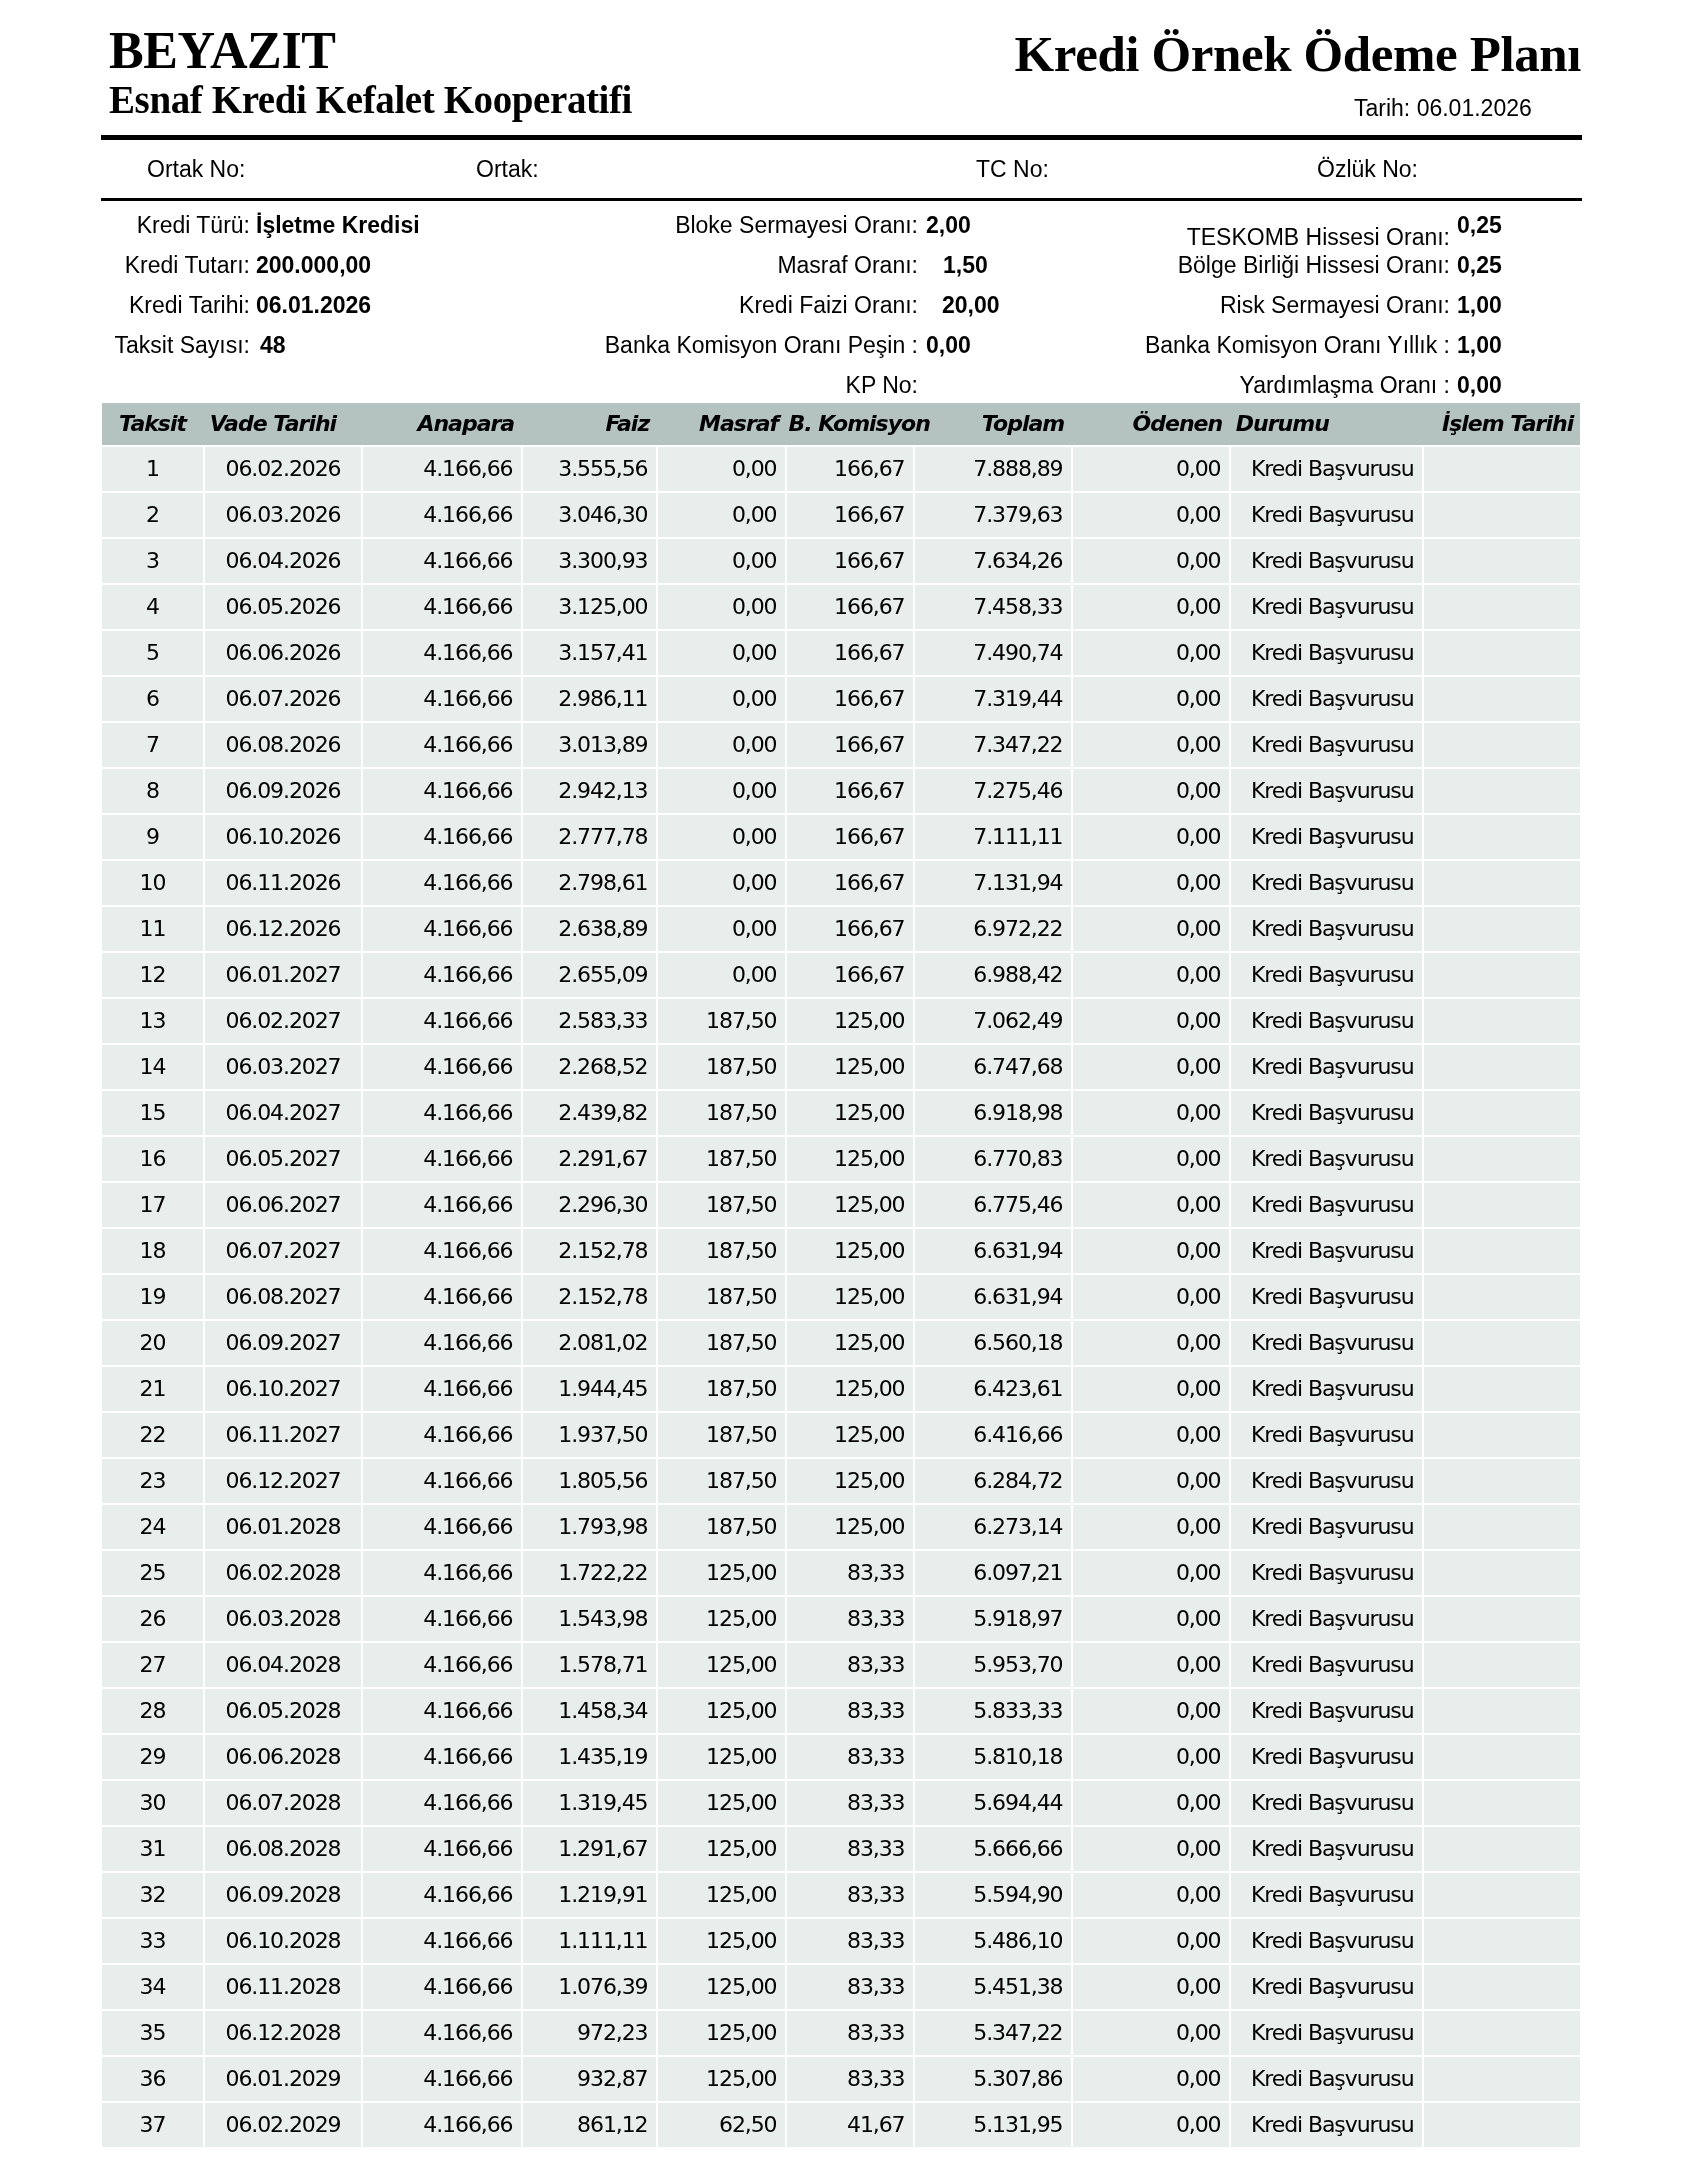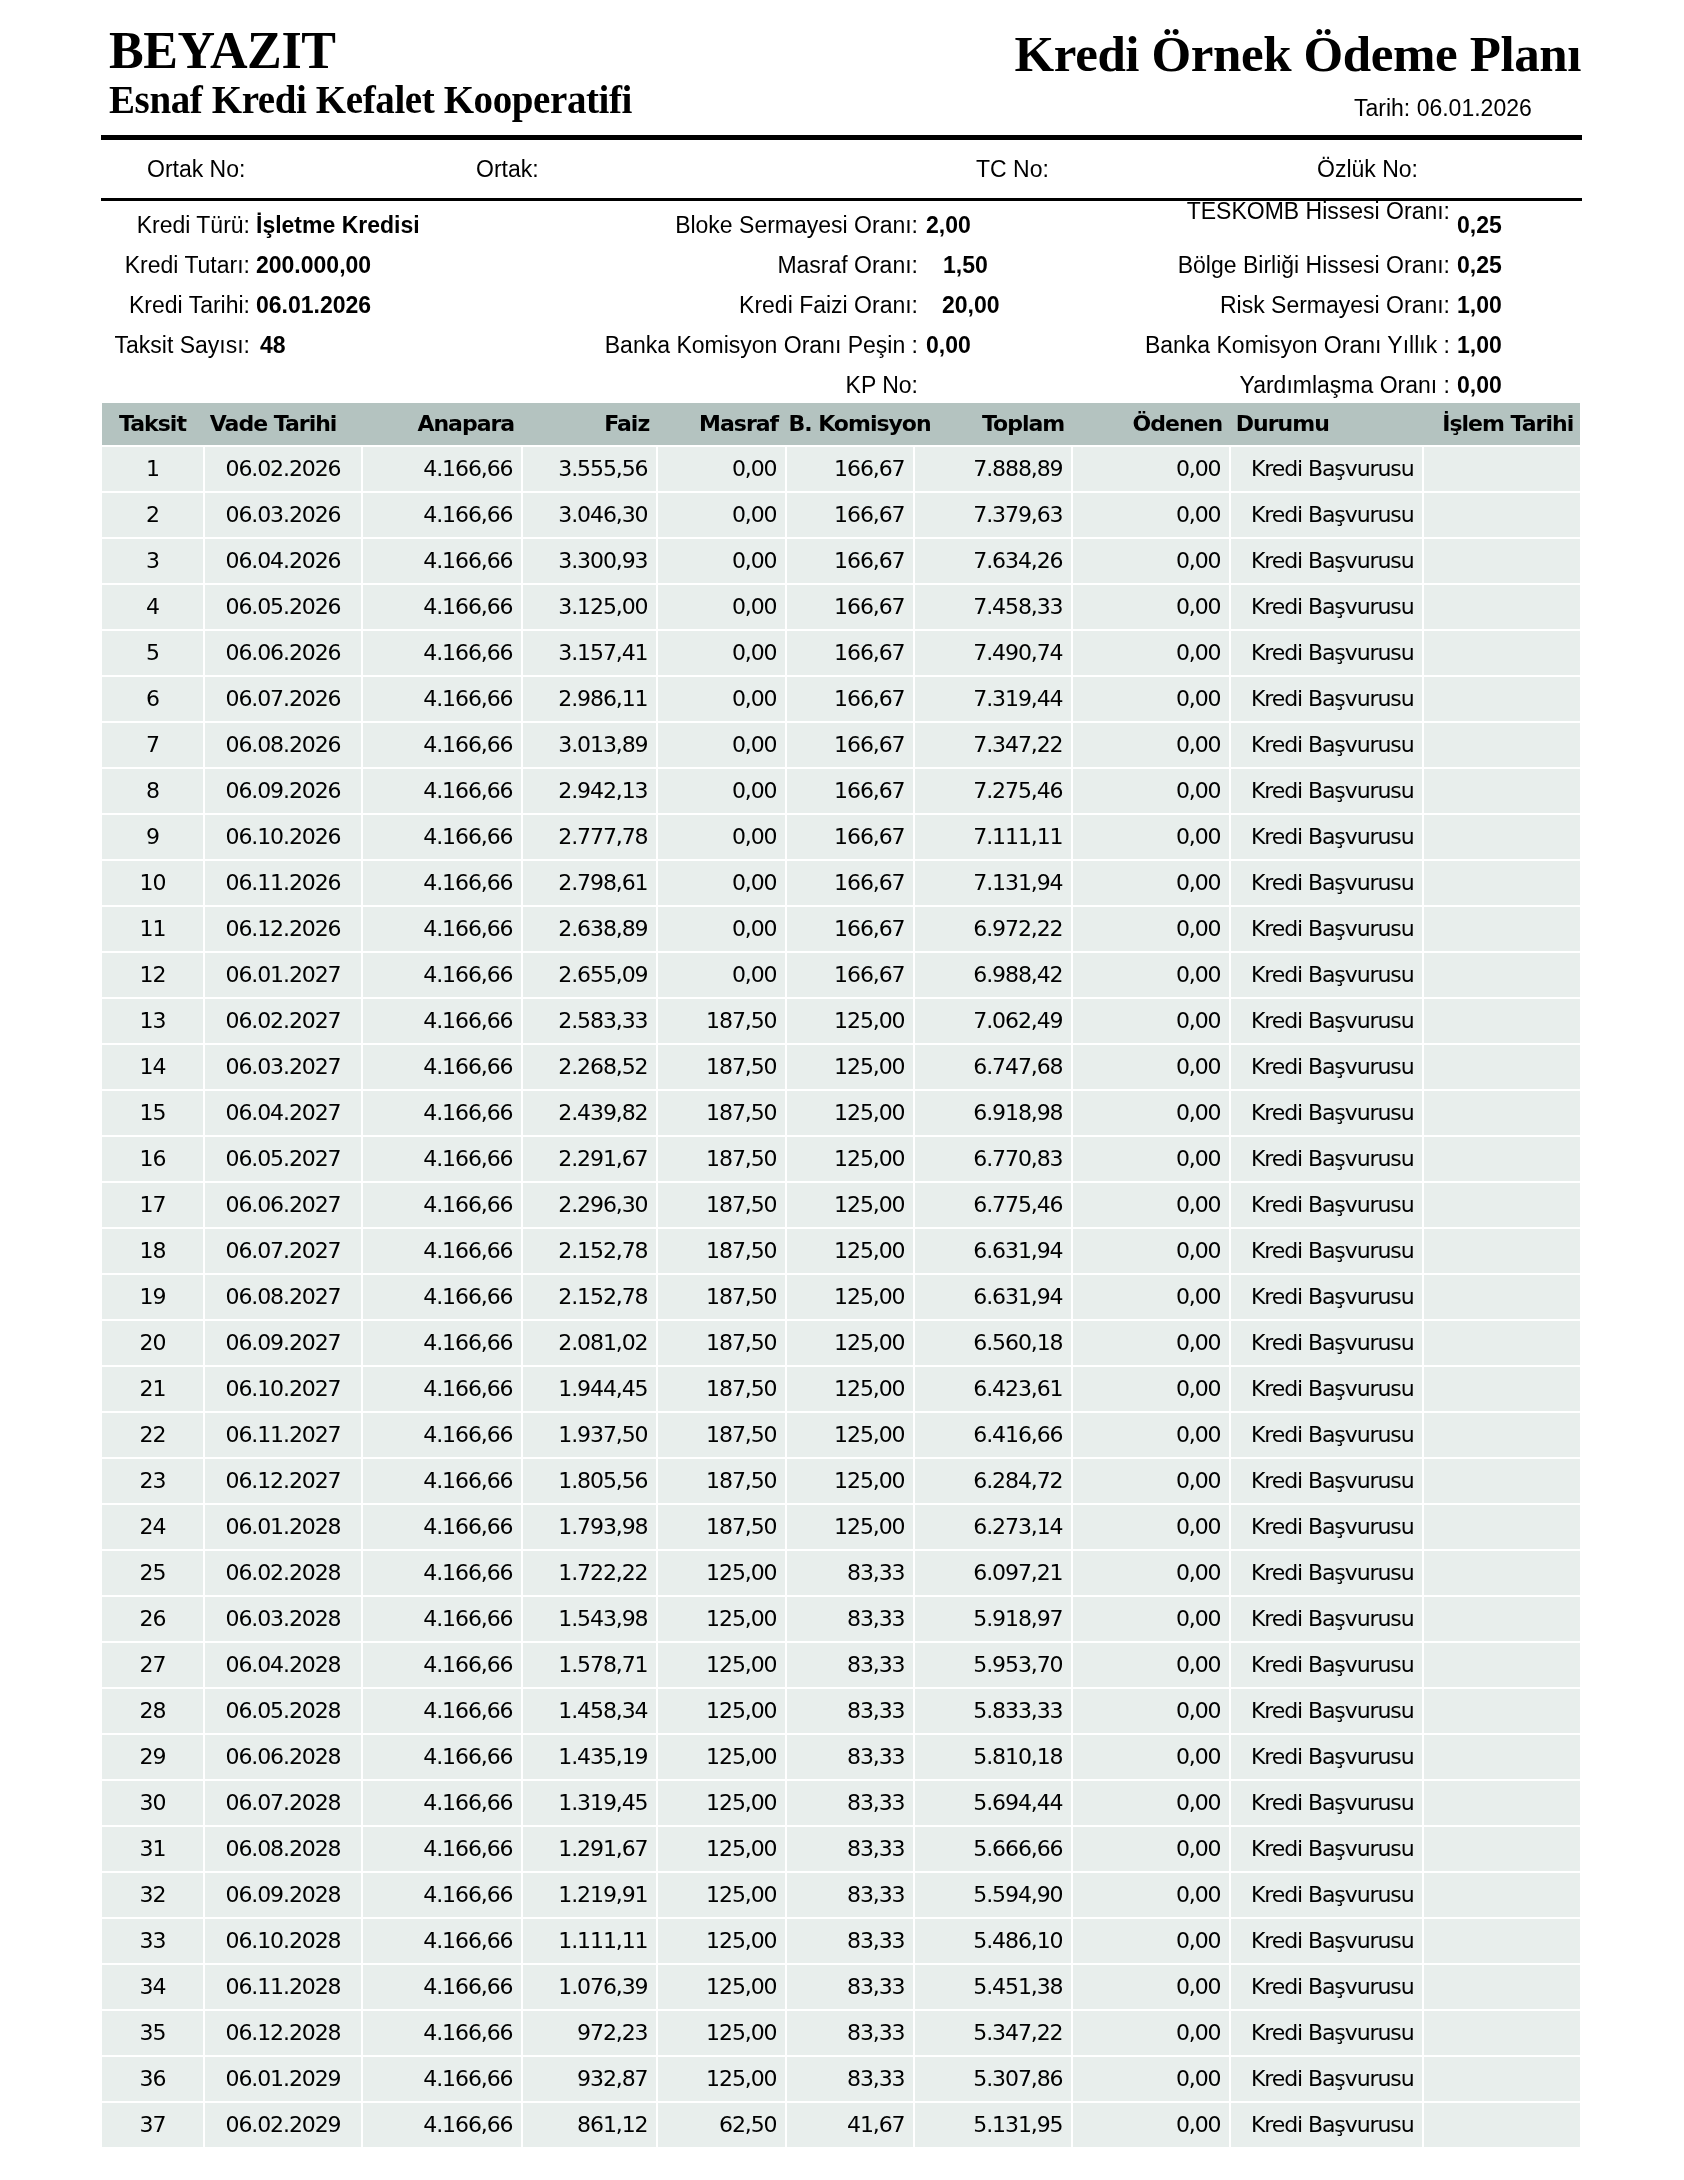--- a/index.html
+++ b/index.html
@@ -10,21 +10,21 @@
   #doc-title { position:absolute; right:104px; top:24px; font-size:51px; line-height:61px; letter-spacing:-0.4px; white-space:nowrap; }
   #doc-date { position:absolute; left:1354px; top:94px; font-size:23px; line-height:29px; white-space:nowrap; }
   #rule-thick { position:absolute; left:101px; top:135px; width:1481px; height:5.1px; background:#000; }
   #rule-thin { position:absolute; left:101px; top:198px; width:1481px; height:2.6px; background:#000; }
   .member { position:absolute; top:155px; font-size:23px; line-height:29px; white-space:nowrap; }
   .param { position:absolute; font-size:23px; line-height:29px; white-space:nowrap; display:flex; }
   .param .lbl { text-align:right; }
   .param .val { font-weight:bold; margin-left:6px; }
   #table { position:absolute; left:102px; top:403px; width:1478px; border-collapse:separate; border-spacing:0; }
   #thead-row { height:42px; background:#b4c3c0; display:flex; }
-  .th { font-family:"DejaVu Sans", sans-serif; font-weight:bold; font-size:22px; line-height:42px; box-sizing:border-box; padding:0 6.8px; white-space:nowrap; letter-spacing:-1px; }
+  .th { font-family:"DejaVu Sans", sans-serif; font-weight:bold; font-size:22px; line-height:42px; box-sizing:border-box; padding:0 6.8px; white-space:nowrap; letter-spacing:-1px;font-style:italic; }
   .tr { display:flex; height:46px; }
   .td { background:#e8eeec; border-left:2.6px solid #fff; border-top:2.6px solid #fff; box-sizing:border-box; font-family:"DejaVu Sans", sans-serif; font-size:22px; line-height:43px; padding:0 8.5px; white-space:nowrap; letter-spacing:-1.1px; transform-origin:left; }
   .td:first-child { border-left:none; }
   .c0{width:101px; text-align:center;} .c1{width:158px; text-align:center;} .c2{width:160px; text-align:right;}
   .c3{width:135px; text-align:right;} .c4{width:129px; text-align:right;} .c5{width:128px; text-align:right;}
   .c6{width:158px; text-align:right;} .c7{width:158px; text-align:right;} .c8{width:193px; text-align:right;} .c9{width:158px; text-align:left;}
   .th.c0{text-align:center;} .th.c1{text-align:left;} .th.c8{text-align:left;} .th.c9{text-align:right;}
 </style>
 </head>
 <body>
@@ -114,21 +114,21 @@
     <span class="val" style="margin-left:0">0,00</span>
   </div>
 
 <div class="param" style="right:767px; top:371px;">
   <span class="lbl">KP No:</span>
 </div>
 <div class="param" style="left:926px; top:371px;">
     <span class="val" style="margin-left:0"></span>
   </div>
 
-<div class="param" style="right:235px; top:197px;">
+<div class="param" style="right:235px; top:223px;">
   <span class="lbl">TESKOMB Hissesi Oranı:</span>
 </div>
 <div class="param" style="left:1457px; top:211px;">
     <span class="val" style="margin-left:0">0,25</span>
   </div>
 
 <div class="param" style="right:235px; top:251px;">
   <span class="lbl">Bölge Birliği Hissesi Oranı:</span>
 </div>
 <div class="param" style="left:1457px; top:251px;">

